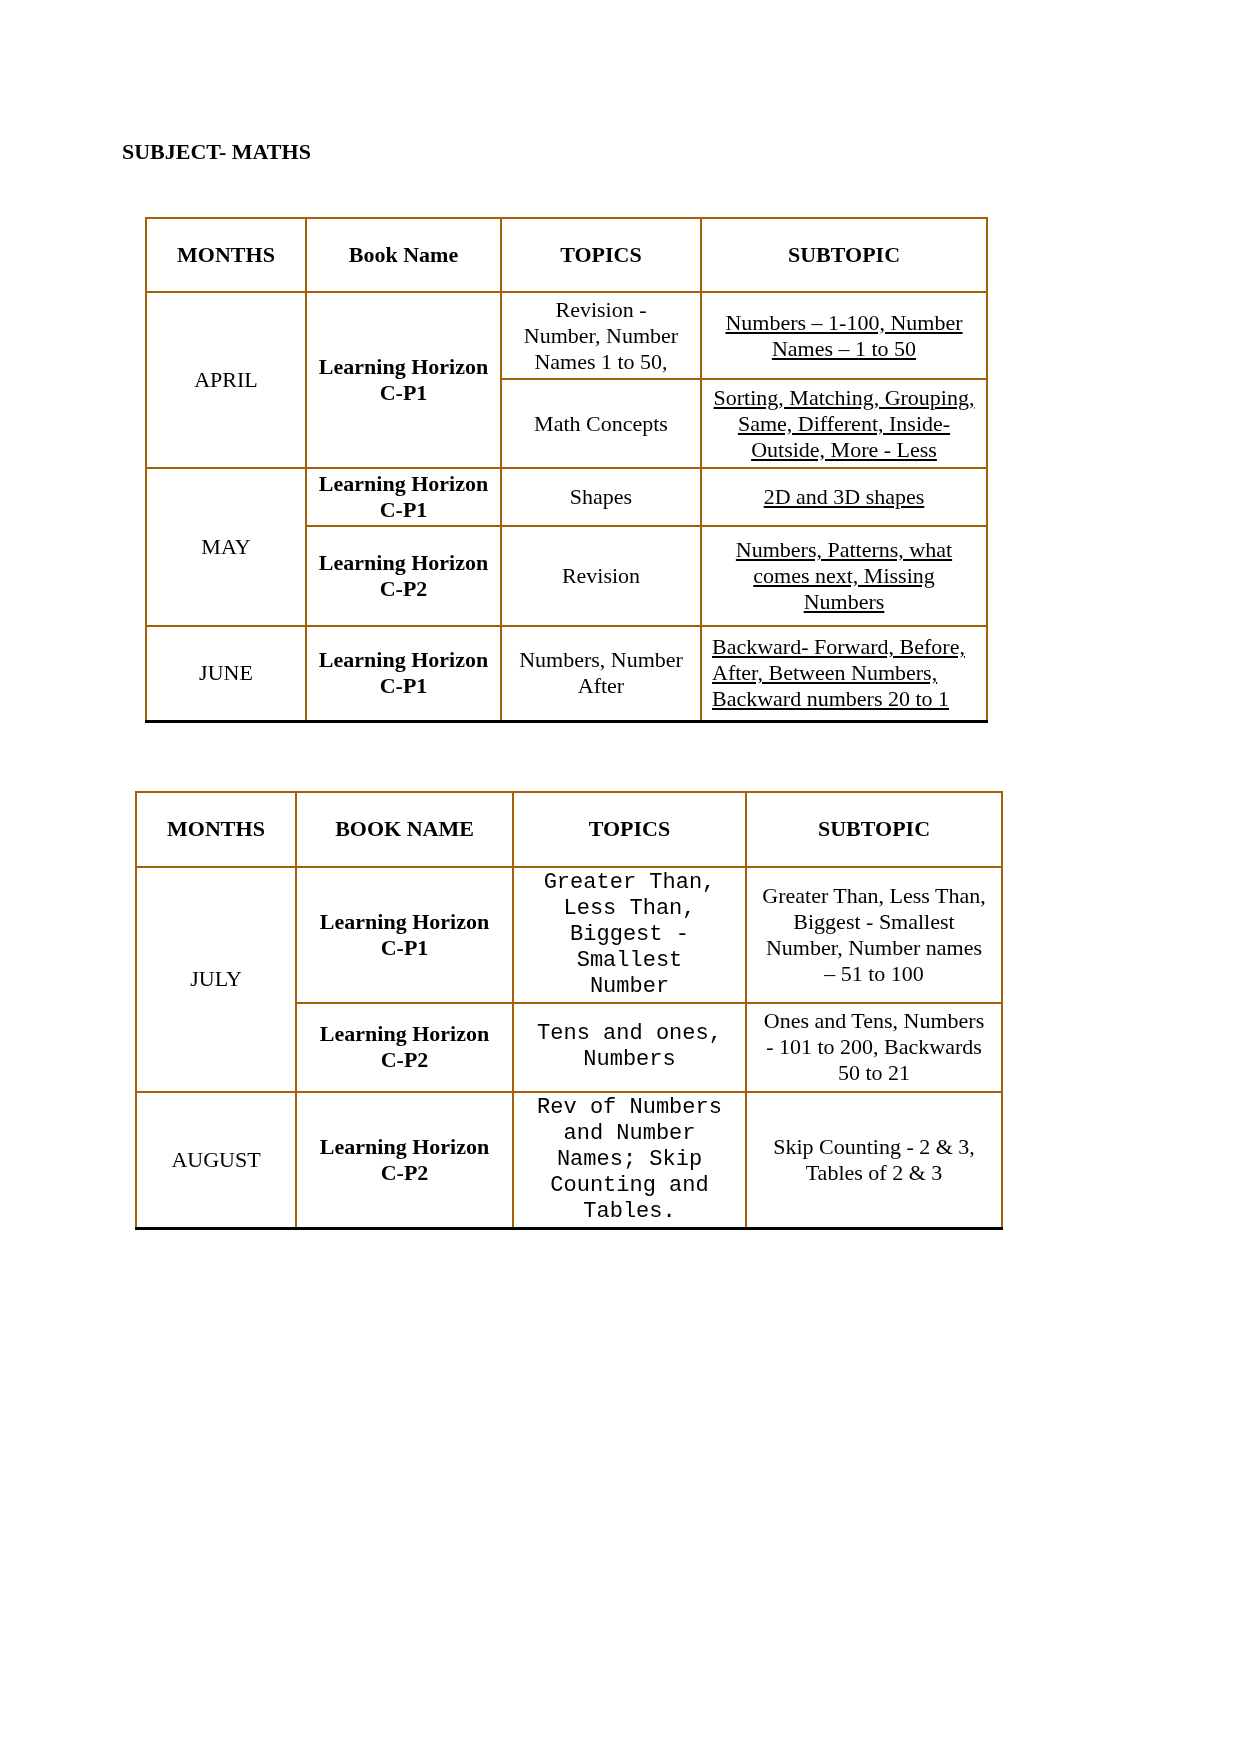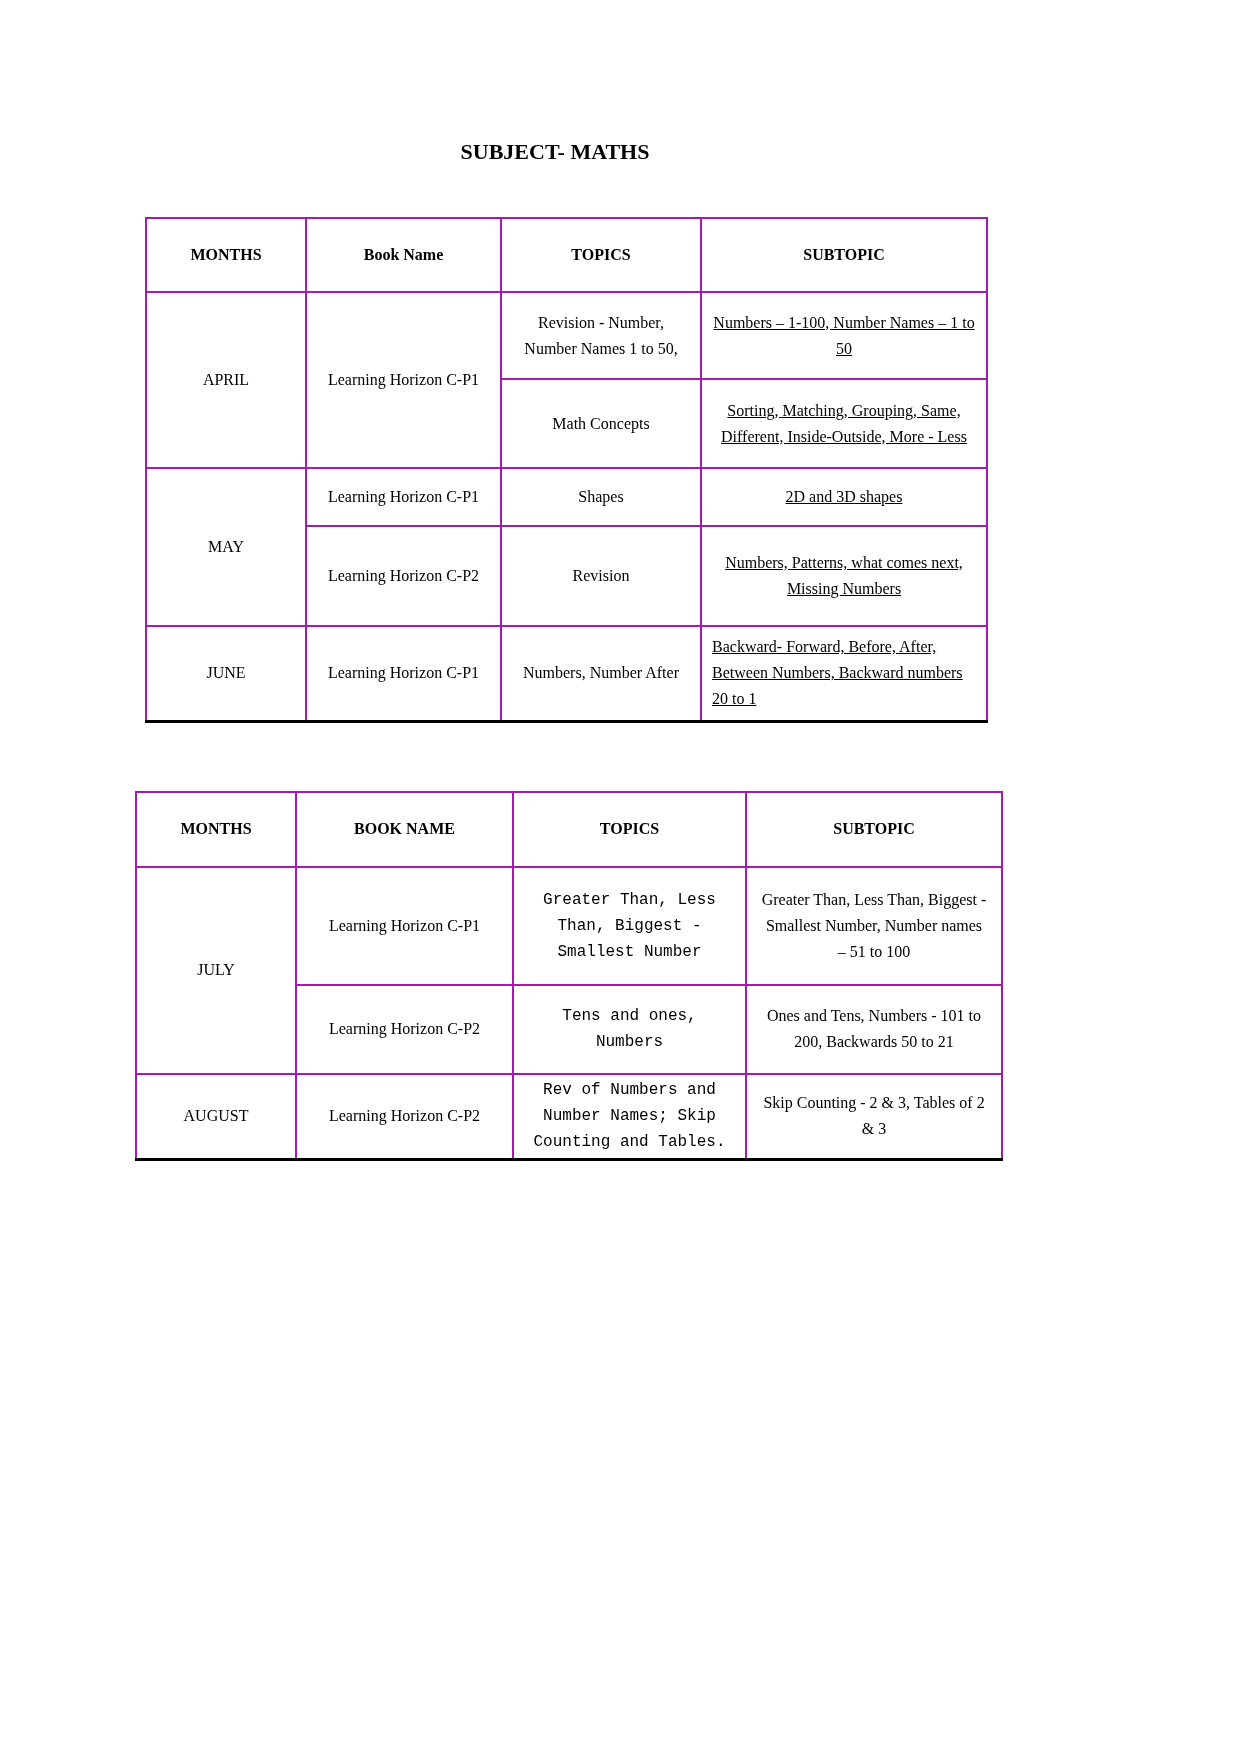--- a/index.html
+++ b/index.html
@@ -9,48 +9,48 @@
     background:#ffffff;
     color:#000;
     font-family:"Liberation Serif", serif;
     overflow:hidden;
   }
   .content { position:absolute; left:135px; top:0; width:866px; }
   .doc-title {
     font-weight:bold;
     font-size:22px;
     line-height:27px;
-    text-align:center;
+    text-align:left;
     position:relative; left:-13px;
     margin:0;
   }
   .title-main   { margin-top:138px; }
   .title-sub    { margin-top:24px; }
   .title-mid    { margin-top:97px; }
 
   table {
     border-collapse:collapse;
     table-layout:fixed;
     border:2px solid #000;
     border-bottom-width:3px;
   }
   #t1 { width:841px; margin:52px 0 0 10px; }
   #t2 { width:866px; margin:68px 0 0 0; }
 
   th, td {
-    border:2px solid #a21caf;
+    border:2px solid #a16207;
     text-align:center;
     vertical-align:middle;
-    font-size:16px;
+    font-size:22px;
     line-height:26px;
     padding:2px 10px;
     word-wrap:break-word;
   }
   th { font-weight:bold; }
-  td.c-book { font-weight:normal; }
+  td.c-book { font-weight:bold; }
   .t1 td.c-topic { padding:2px 17px;border-radius:29px; }
   .t1 td.c-sub   { padding:2px 10px;text-decoration:underline; }
   .t2 td.c-topic { padding:2px 17px;font-family:Liberation Mono, monospace; }
   .t2 td.c-sub   { padding:2px 13px; }
   td.left { text-align:left; }
 
   
   #t1 tr.hdr { height:74px; }
   #t1 tr.r1  { height:87px; }
   #t1 tr.r2  { height:89px; }

